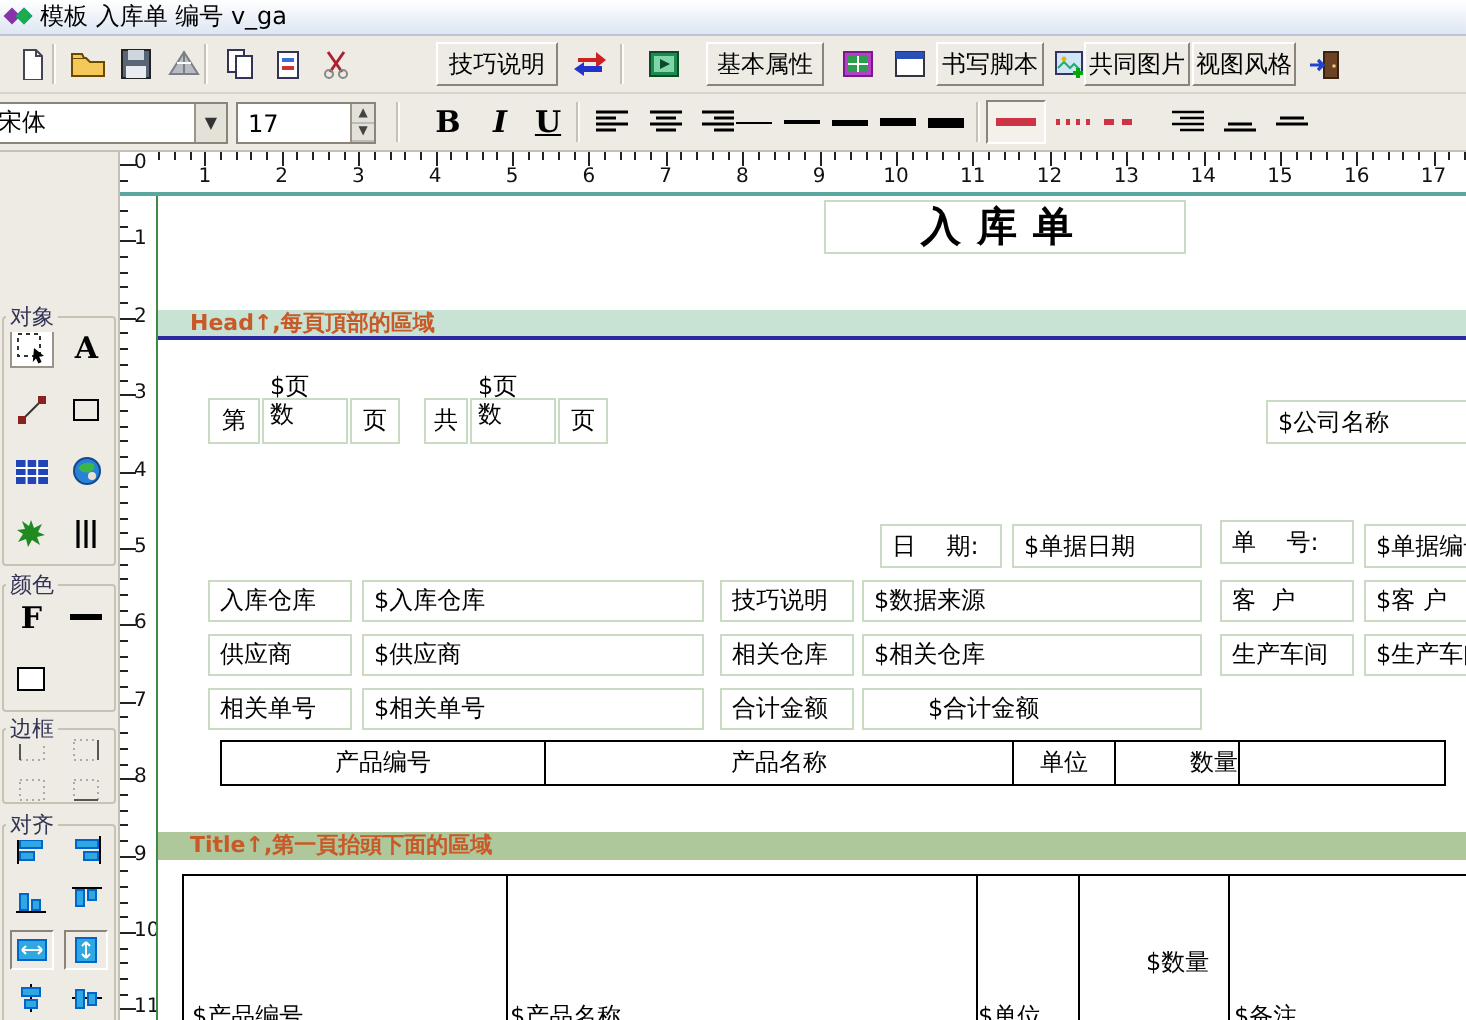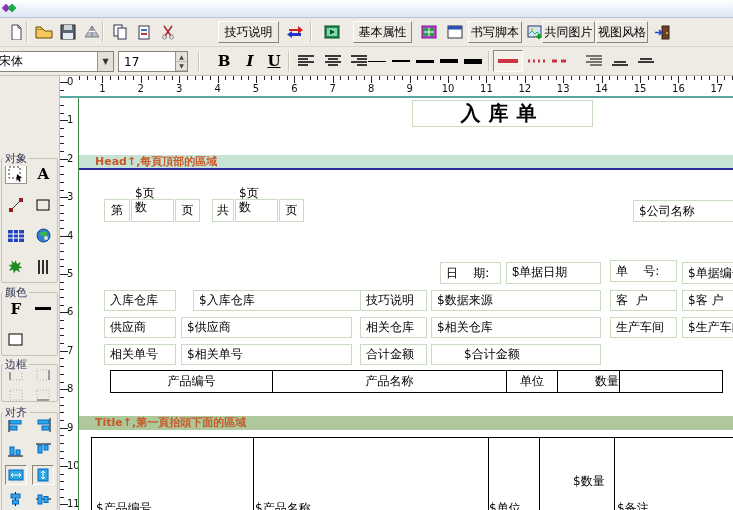--- a/index.html
+++ b/index.html
@@ -71,20 +71,21 @@
   svg { display:block; }
 </style>
 </head>
 <body>
 
 <div class="titlebar">
   <span class="titleicon">
       <i class="p1"></i>
       <i class="p2"></i>
     </span>
+  <span>模板 入库单 编号 v_ga</span>
 </div>
 
 <div class="toolbar" id="toolbar-main">
   <span class="tbtn" style="left:4px">
     <svg width="16" height="16">
         <path d="M4 1h6l3 3v12H4z" fill="#fff" stroke="#445"></path>
         <path d="M10 1v3h3" fill="none" stroke="#445"></path>
       </svg>
     </span>
   <span class="sep" style="left:26px"></span>
@@ -599,25 +600,25 @@
     <div class="band-underline" style="top: 168px;"></div>
     <div class="band" style="top: 416px; height: 14px; line-height: 14px; background: rgb(174, 199, 155);">Title↑,第一頁抬頭下面的區域</div>
     <div class="fld center" style="left: 104px; top: 199px; width: 26px; height: 23px; line-height: 21px;">第</div>
     <div class="fld" style="left: 131px; top: 199px; width: 43px; height: 23px; line-height: 21px;"><span class="wrapup">$页数</span></div>
     <div class="fld center" style="left: 175px; top: 199px; width: 25px; height: 23px; line-height: 21px;">页</div>
     <div class="fld center" style="left: 212px; top: 199px; width: 22px; height: 23px; line-height: 21px;">共</div>
     <div class="fld" style="left: 235px; top: 199px; width: 43px; height: 23px; line-height: 21px;"><span class="wrapup">$页数</span></div>
     <div class="fld center" style="left: 279px; top: 199px; width: 25px; height: 23px; line-height: 21px;">页</div>
     <div class="fld" style="left: 633px; top: 200px; width: 105px; height: 22px; line-height: 20px;">$公司名称</div>
     <div class="fld" style="left: 440px; top: 262px; width: 61px; height: 22px; line-height: 20px;">日    期:</div>
-    <div class="fld" style="left: 506px; top: 262px; width: 95px; height: 22px; line-height: 20px; font-family: Liberation Mono, monospace;">$单据日期</div>
+    <div class="fld" style="left: 506px; top: 262px; width: 95px; height: 22px; line-height: 20px;">$单据日期</div>
     <div class="fld" style="left: 610px; top: 260px; width: 67px; height: 22px; line-height: 20px;">单    号:</div>
     <div class="fld" style="left: 682px; top: 262px; width: 100px; height: 22px; line-height: 20px;">$单据编号</div>
     <div class="fld" style="left: 104px; top: 290px; width: 72px; height: 21px; line-height: 19px;">入库仓库</div>
-    <div class="fld" style="left: 181px; top: 290px; width: 171px; height: 21px; line-height: 19px; margin-left: 12px;">$入库仓库</div>
+    <div class="fld" style="left: 181px; top: 290px; width: 171px; height: 21px; line-height: 19px;">$入库仓库</div>
     <div class="fld" style="left: 360px; top: 290px; width: 67px; height: 21px; line-height: 19px;">技巧说明</div>
     <div class="fld" style="left: 431px; top: 290px; width: 170px; height: 21px; line-height: 19px;">$数据来源</div>
     <div class="fld" style="left: 610px; top: 290px; width: 67px; height: 21px; line-height: 19px;">客  户</div>
     <div class="fld" style="left: 682px; top: 290px; width: 100px; height: 21px; line-height: 19px;">$客 户</div>
     <div class="fld" style="left: 104px; top: 317px; width: 72px; height: 21px; line-height: 19px;">供应商</div>
     <div class="fld" style="left: 181px; top: 317px; width: 171px; height: 21px; line-height: 19px;">$供应商</div>
     <div class="fld" style="left: 360px; top: 317px; width: 67px; height: 21px; line-height: 19px;">相关仓库</div>
     <div class="fld" style="left: 431px; top: 317px; width: 170px; height: 21px; line-height: 19px;">$相关仓库</div>
     <div class="fld" style="left: 610px; top: 317px; width: 67px; height: 21px; line-height: 19px;">生产车间</div>
     <div class="fld" style="left: 682px; top: 317px; width: 100px; height: 21px; line-height: 19px;">$生产车间</div>

